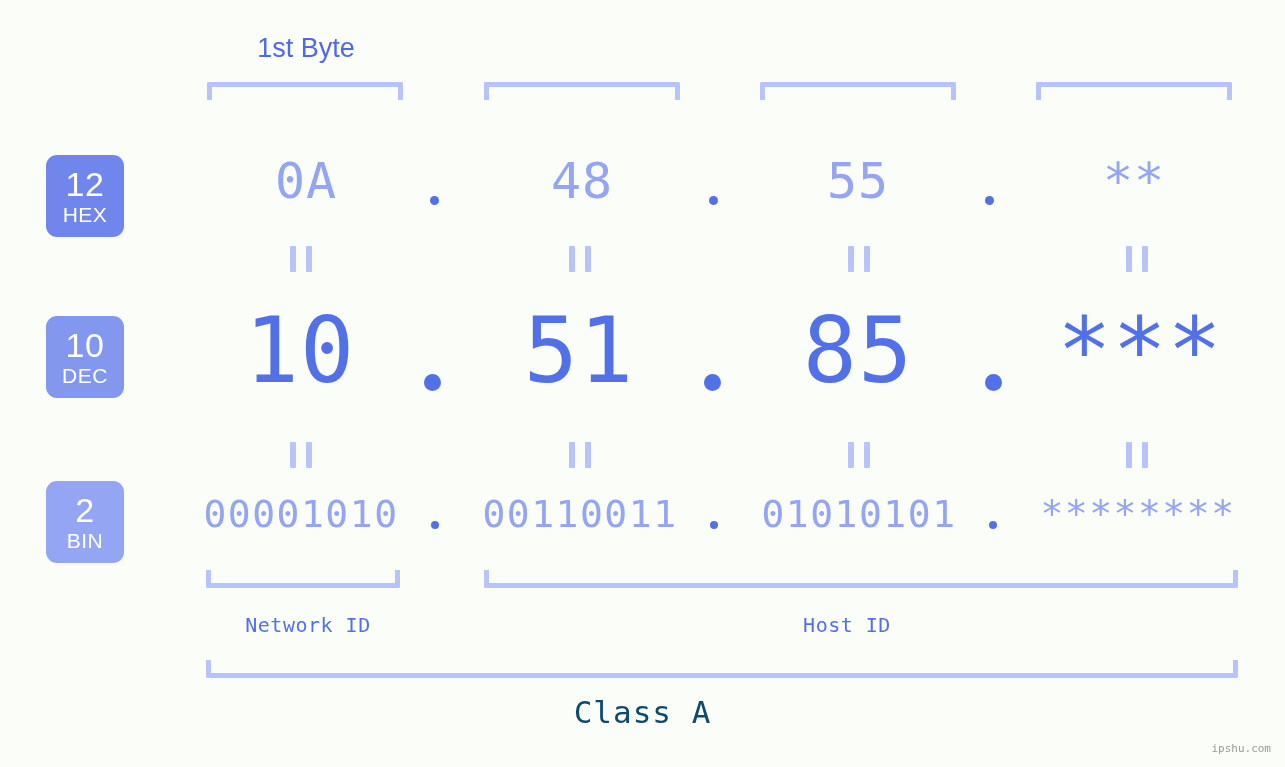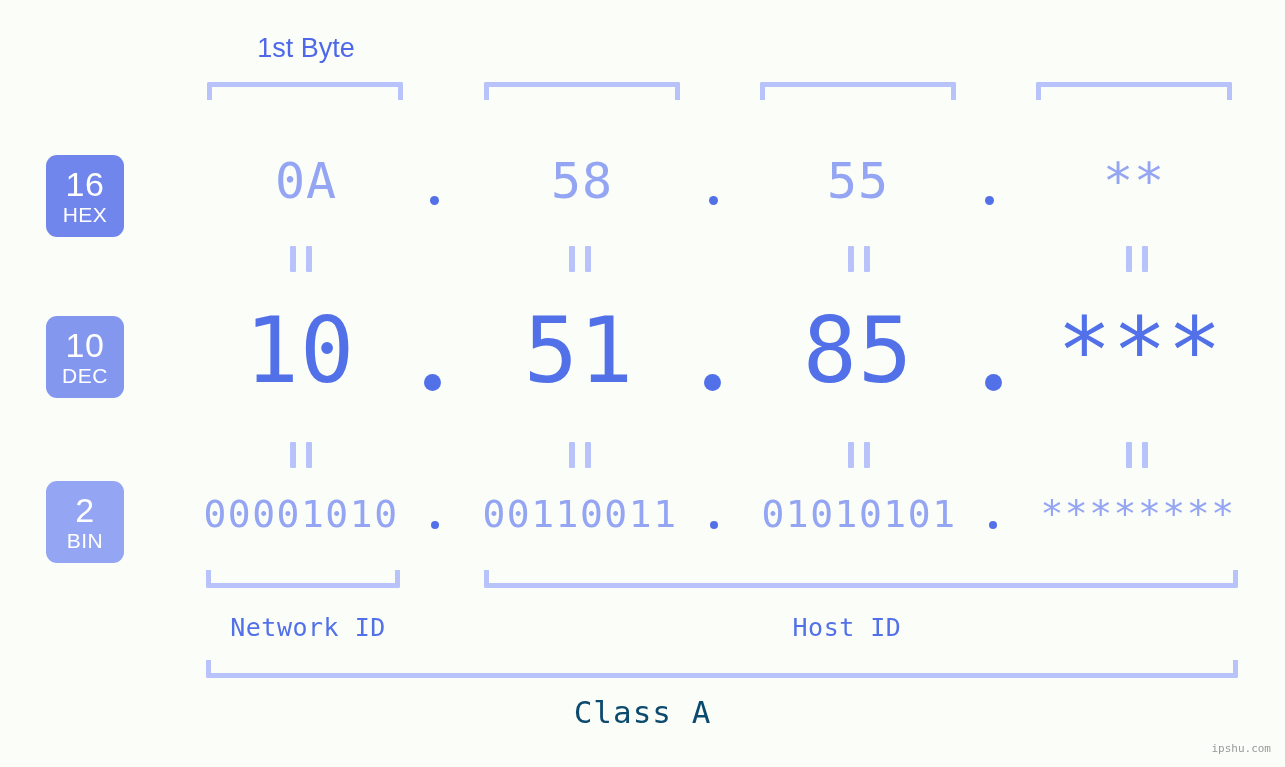--- a/index.html
+++ b/index.html
@@ -137,21 +137,21 @@
     border-radius: 1px;
   }
   .eq-top { top: 246px; }
   .eq-bot { top: 442px; }
 
   
   .id-label {
     position: absolute;
     text-align: center;
     font-family: "DejaVu Sans Mono", monospace;
-    font-size: 25px;
+    font-size: 20px;
     color: #5271e8;
     white-space: nowrap;
     letter-spacing: 0.5px;
   }
 
   .class-label {
     position: absolute;
     top: 694px;
     width: 100%;
     text-align: center;
@@ -178,35 +178,35 @@
 <div id="stage">
 
   <div class="byte-label" style="left:176px;">1st Byte</div>
 
   <div class="bracket-down" style="left:207px;  top:82px; width:196px;"></div>
   <div class="bracket-down" style="left:484px;  top:82px; width:196px;"></div>
   <div class="bracket-down" style="left:760px;  top:82px; width:196px;"></div>
   <div class="bracket-down" style="left:1036px; top:82px; width:196px;"></div>
 
   <div class="badge badge-hex">
-    <span class="num">16</span>
+    <span class="num">12</span>
     <span class="nm">HEX</span>
   </div>
   <div class="badge badge-dec">
     <span class="num">10</span>
     <span class="nm">DEC</span>
   </div>
   <div class="badge badge-bin">
     <span class="num">2</span>
     <span class="nm">BIN</span>
   </div>
 
   <div class="row-hex">
     <div class="val" style="left:176px; width:260px;">0A</div>
-    <div class="val" style="left:452px; width:260px;">58</div>
+    <div class="val" style="left:452px; width:260px;">48</div>
     <div class="val" style="left:728px; width:260px;">55</div>
     <div class="val" style="left:1004px; width:260px;">**</div>
     <div class="dot dot-hex" style="left:430px;"></div>
     <div class="dot dot-hex" style="left:709px;"></div>
     <div class="dot dot-hex" style="left:985px;"></div>
   </div>
 
   <div class="eq eq-top" style="left:290px;">
       <span></span>
       <span></span>

